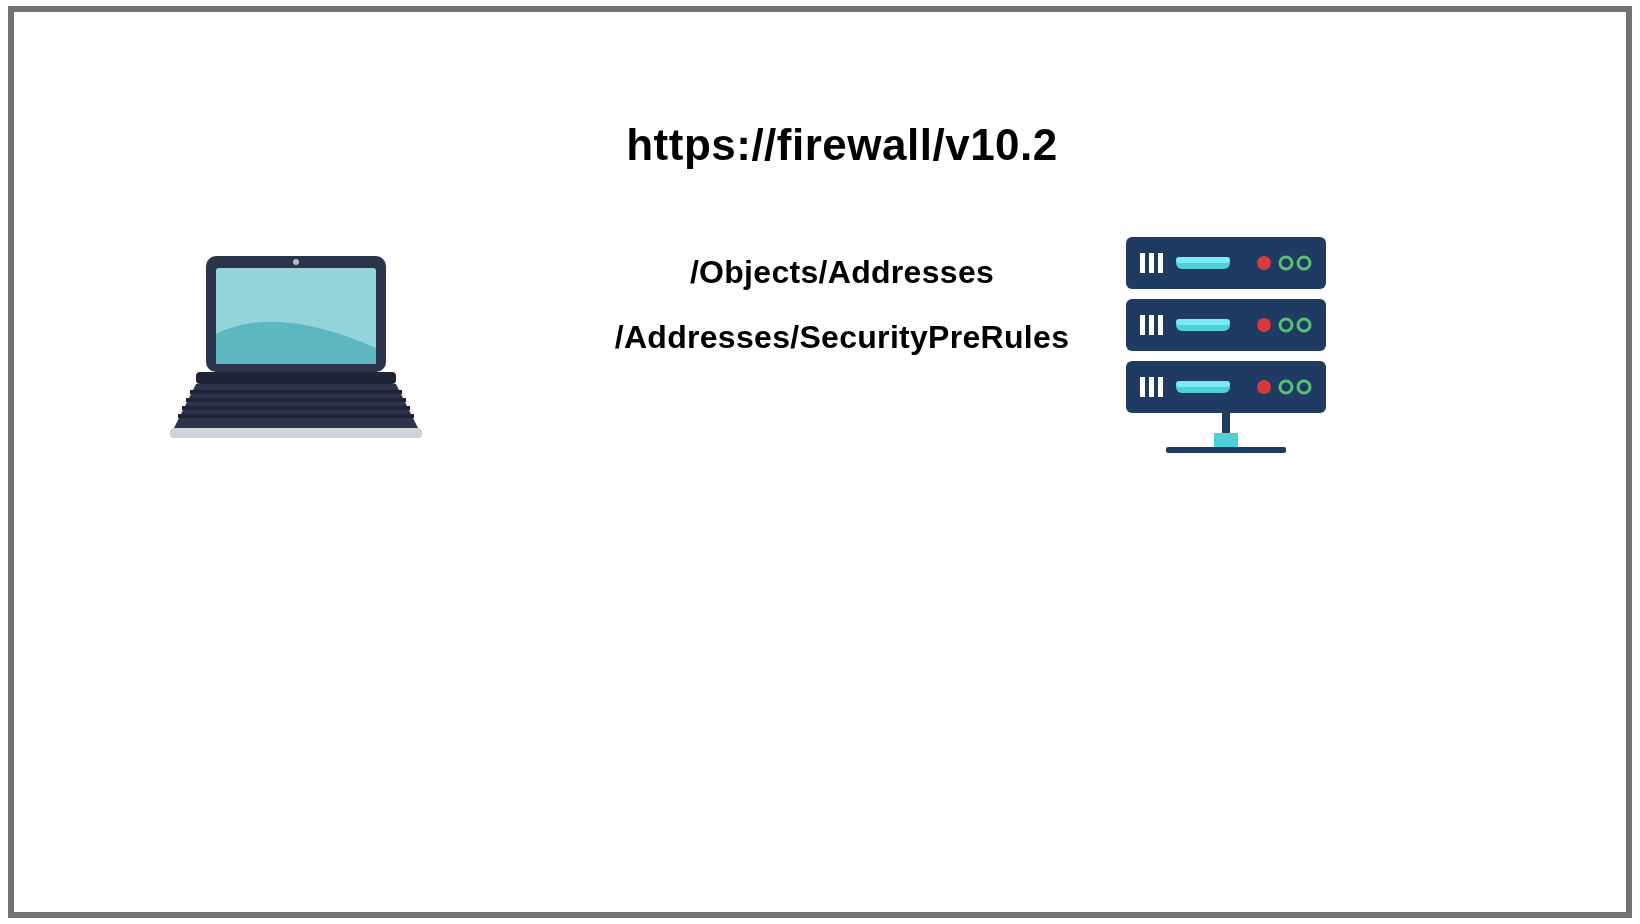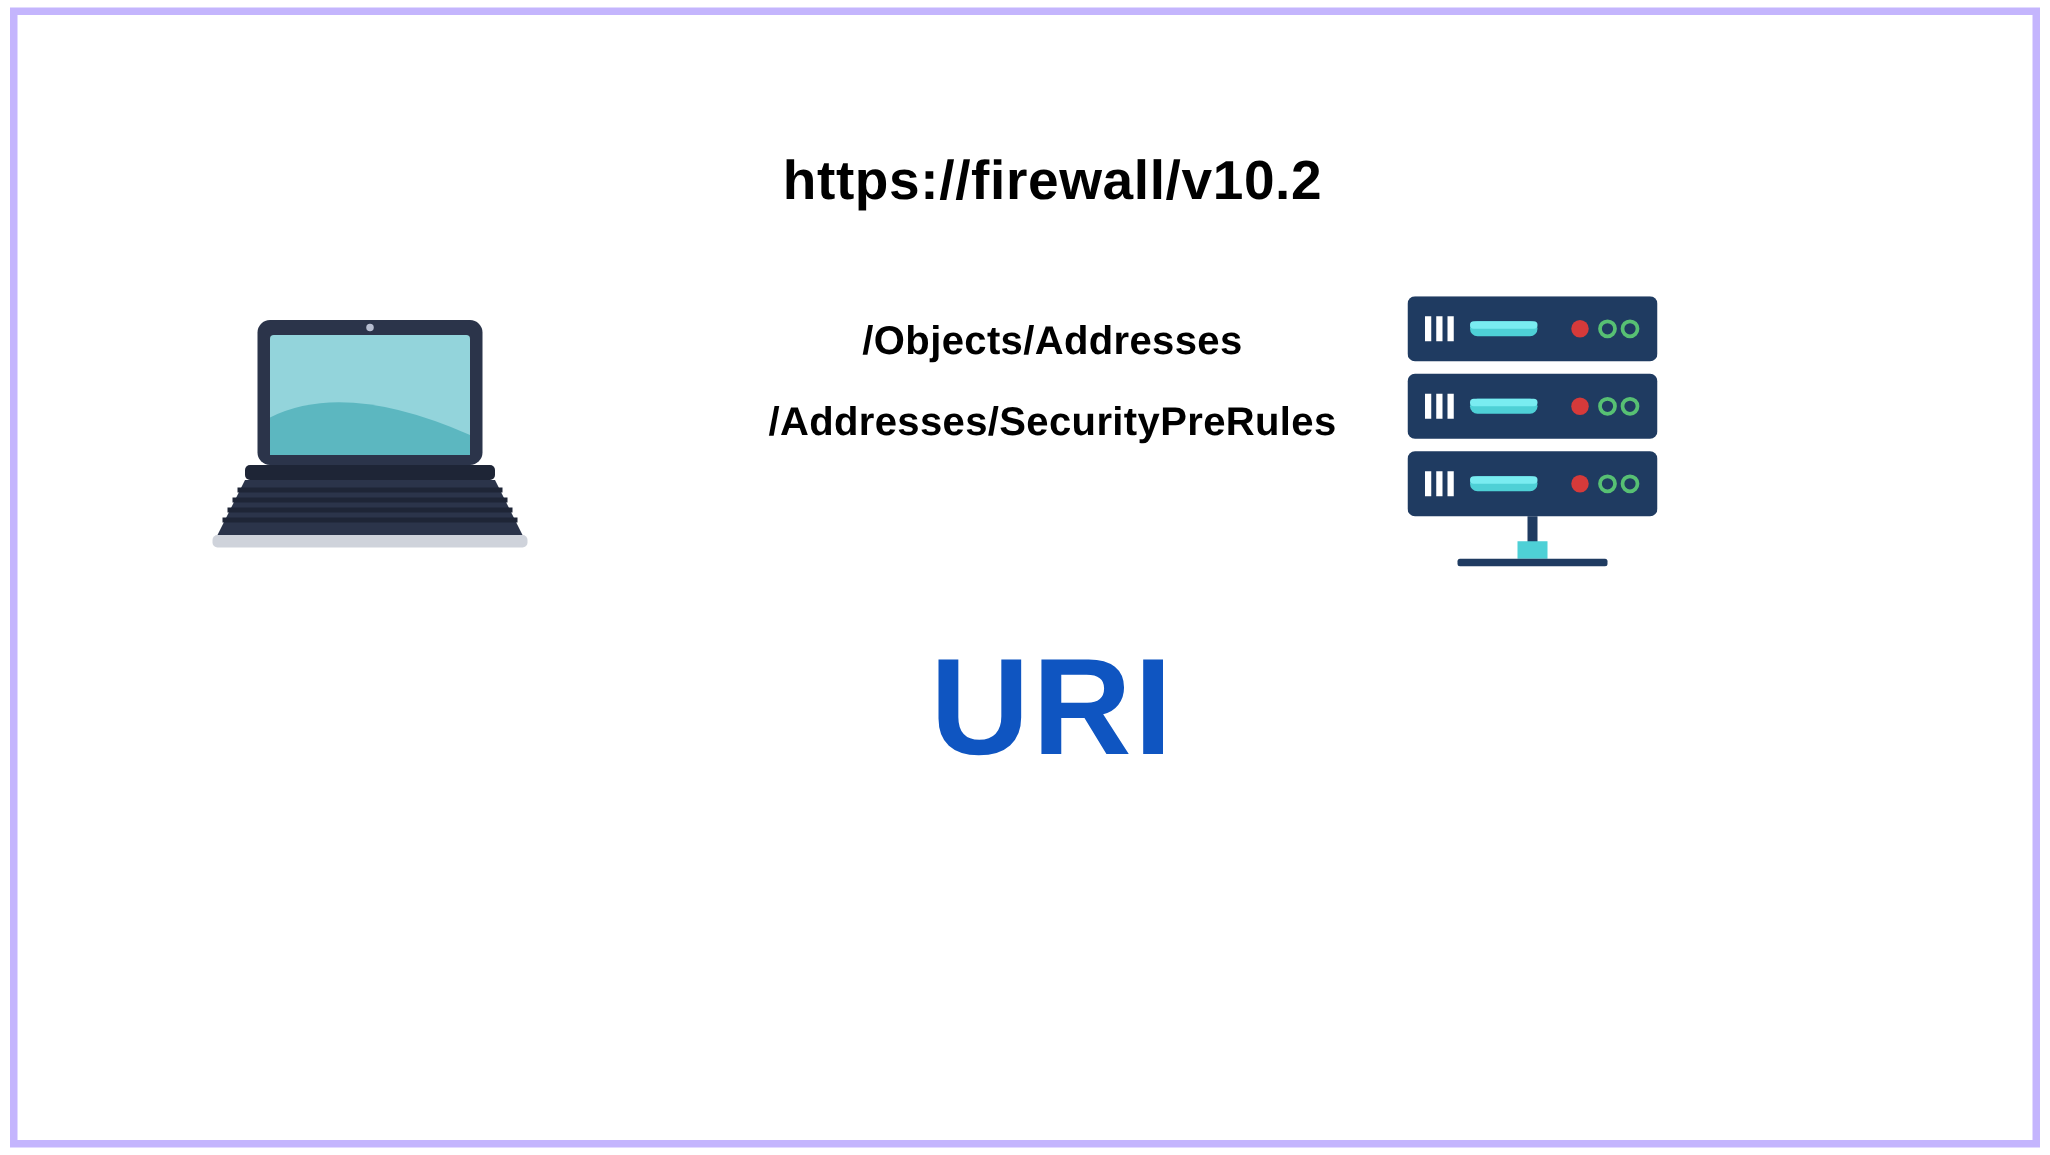--- a/index.html
+++ b/index.html
@@ -7,21 +7,21 @@
   body {
     font-family: "Segoe UI", "Helvetica Neue", Arial, sans-serif;
     background: #ffffff;
     width: 1640px;
     height: 924px;
     position: relative;
   }
   .frame {
     position: absolute;
     inset: 6px 8px;
-    border: 6px solid #c4b5fd;
+    border: 6px solid #737373;
     padding-left: 44px;
   }
   .content {
     position: relative;
     width: 100%;
     height: 100%;
   }
   .url-line {
     position: absolute;
     top: 108px;
@@ -78,21 +78,20 @@
 <div class="frame">
   <div class="content">
 
     <div class="url-line">https://firewall/v10.2</div>
 
     <div class="paths">
       <div class="path">/Objects/Addresses</div>
       <div class="path">/Addresses/SecurityPreRules</div>
     </div>
 
-    <div class="uri-label">URI</div>
 
     <div class="laptop">
       <svg viewBox="0 0 260 190" width="260" height="190">
 
         <rect x="40" y="4" width="180" height="116" rx="10" ry="10" fill="#2b344a"></rect>
         <rect x="50" y="16" width="160" height="96" rx="3" fill="#93d4db"></rect>
 
         <path d="M50 82 Q110 52 210 96 L210 112 L50 112 Z" fill="#5cb7c0"></path>
 
         <circle cx="130" cy="10" r="3" fill="#b6bdd0"></circle>

